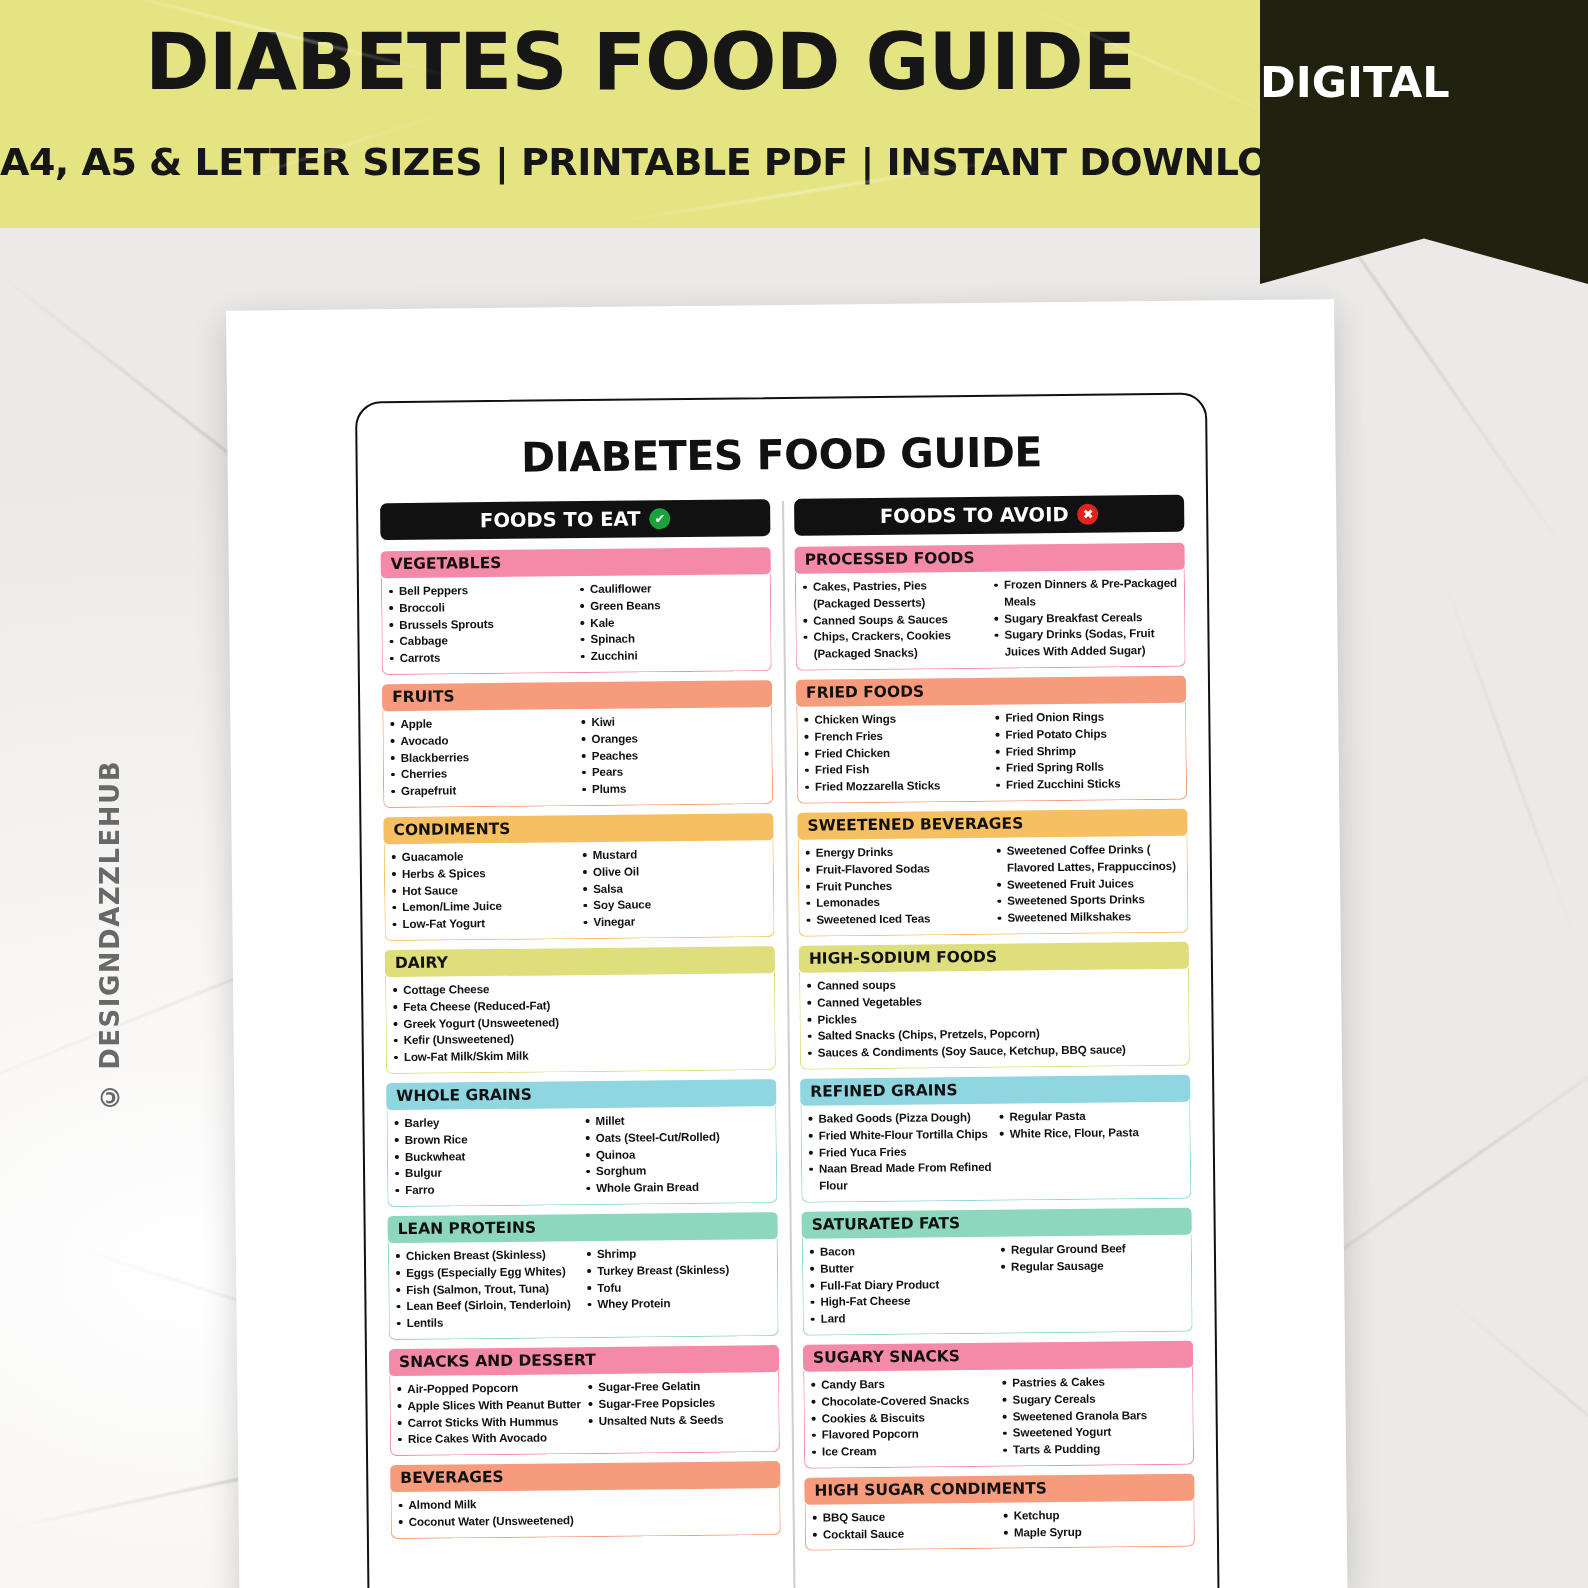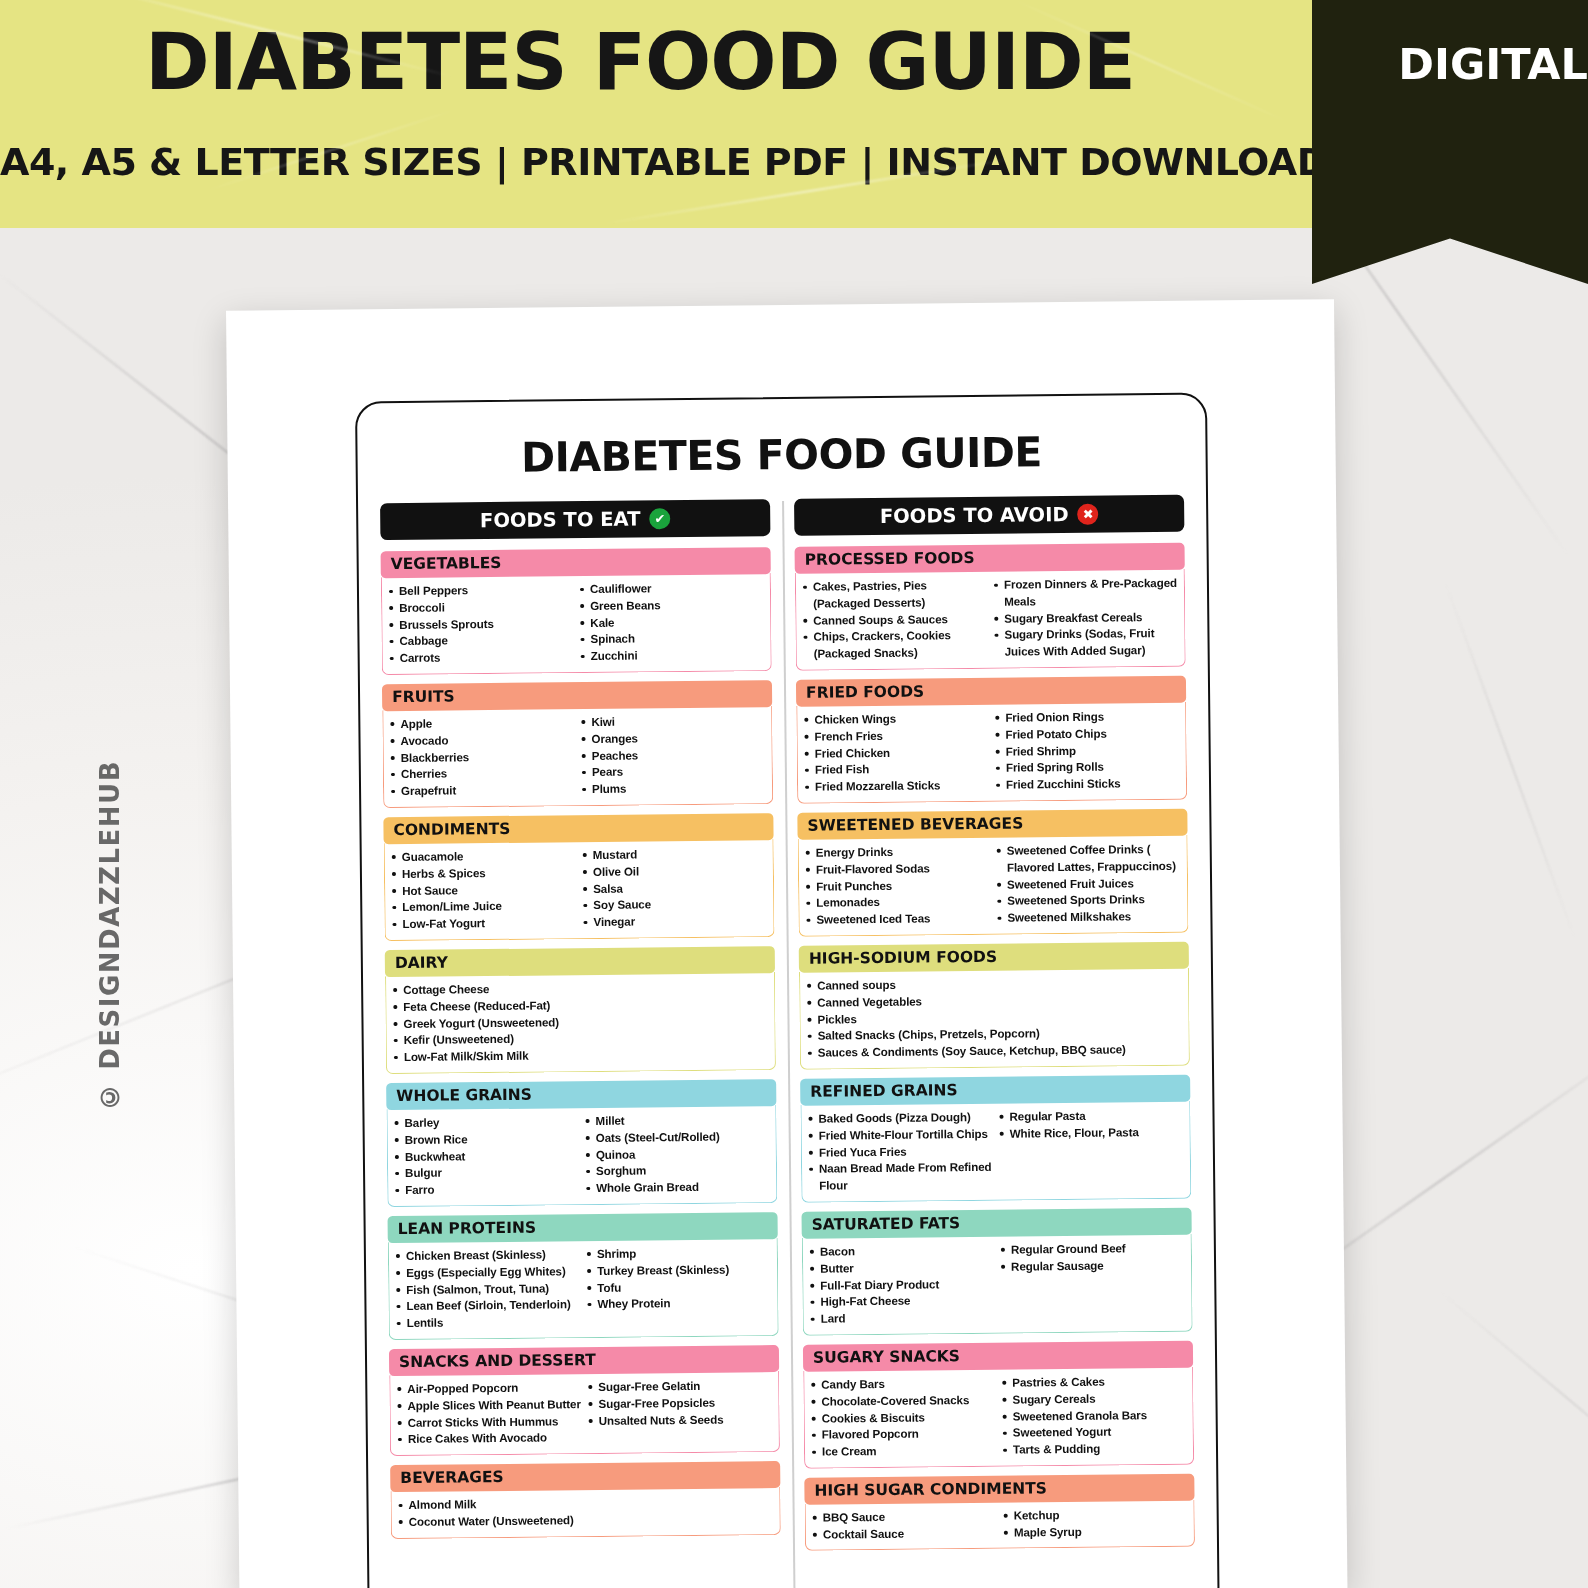--- a/index.html
+++ b/index.html
@@ -56,26 +56,26 @@
     font-weight: bold;
     font-size: 38px;
     letter-spacing: -0.5px;
     color: #161616;
     white-space: nowrap;
   }
 
   
   #ribbon {
     position: absolute; right: 0; top: 0;
-    width: 276px; height: 284px;
+    width: 328px; height: 284px;
     background: #20220f;
     clip-path: polygon(0 0, 100% 0, 100% 100%, 50% 84%, 0 100%);
     color: #fff;
-    text-align: right;
-    padding-top: 42px;
+    text-align: left;
+    padding-top: 60px;
   }
   #ribbon .line {
     font-family: "DejaVu Sans", sans-serif;
     font-weight: bold;
     font-size: 43px;
     letter-spacing: 0px;
     line-height: 1.06;
   }
 
   

